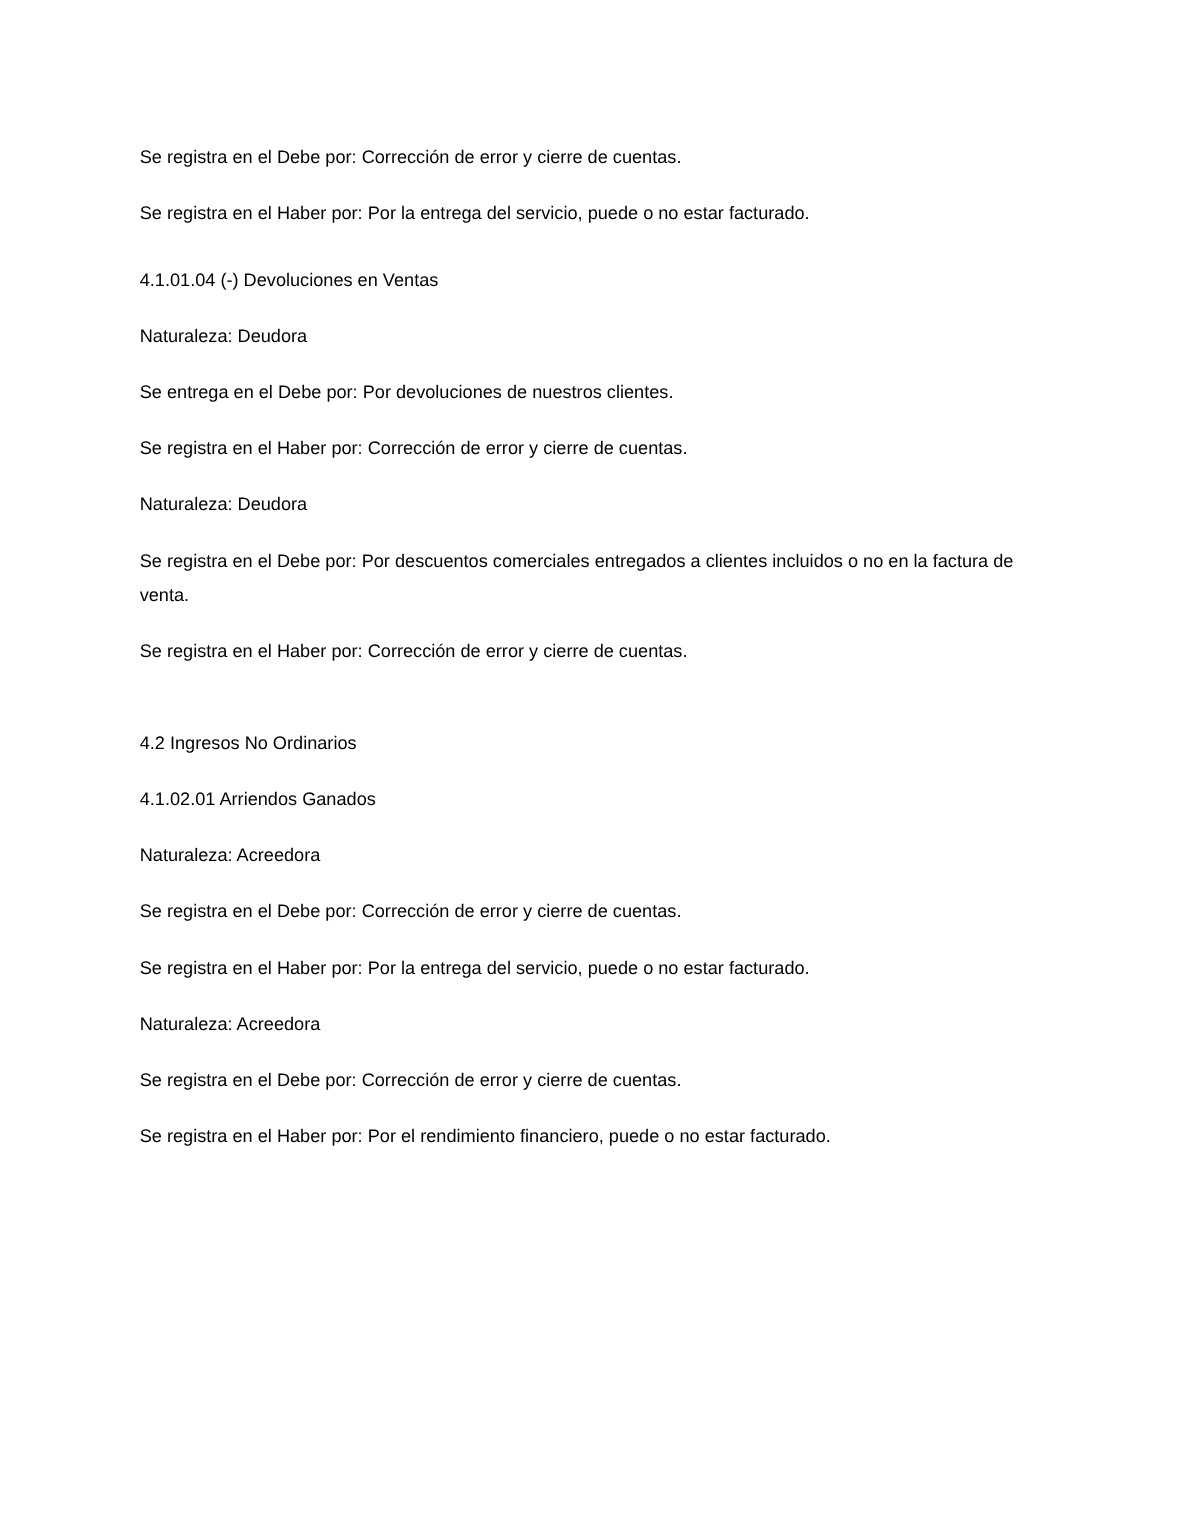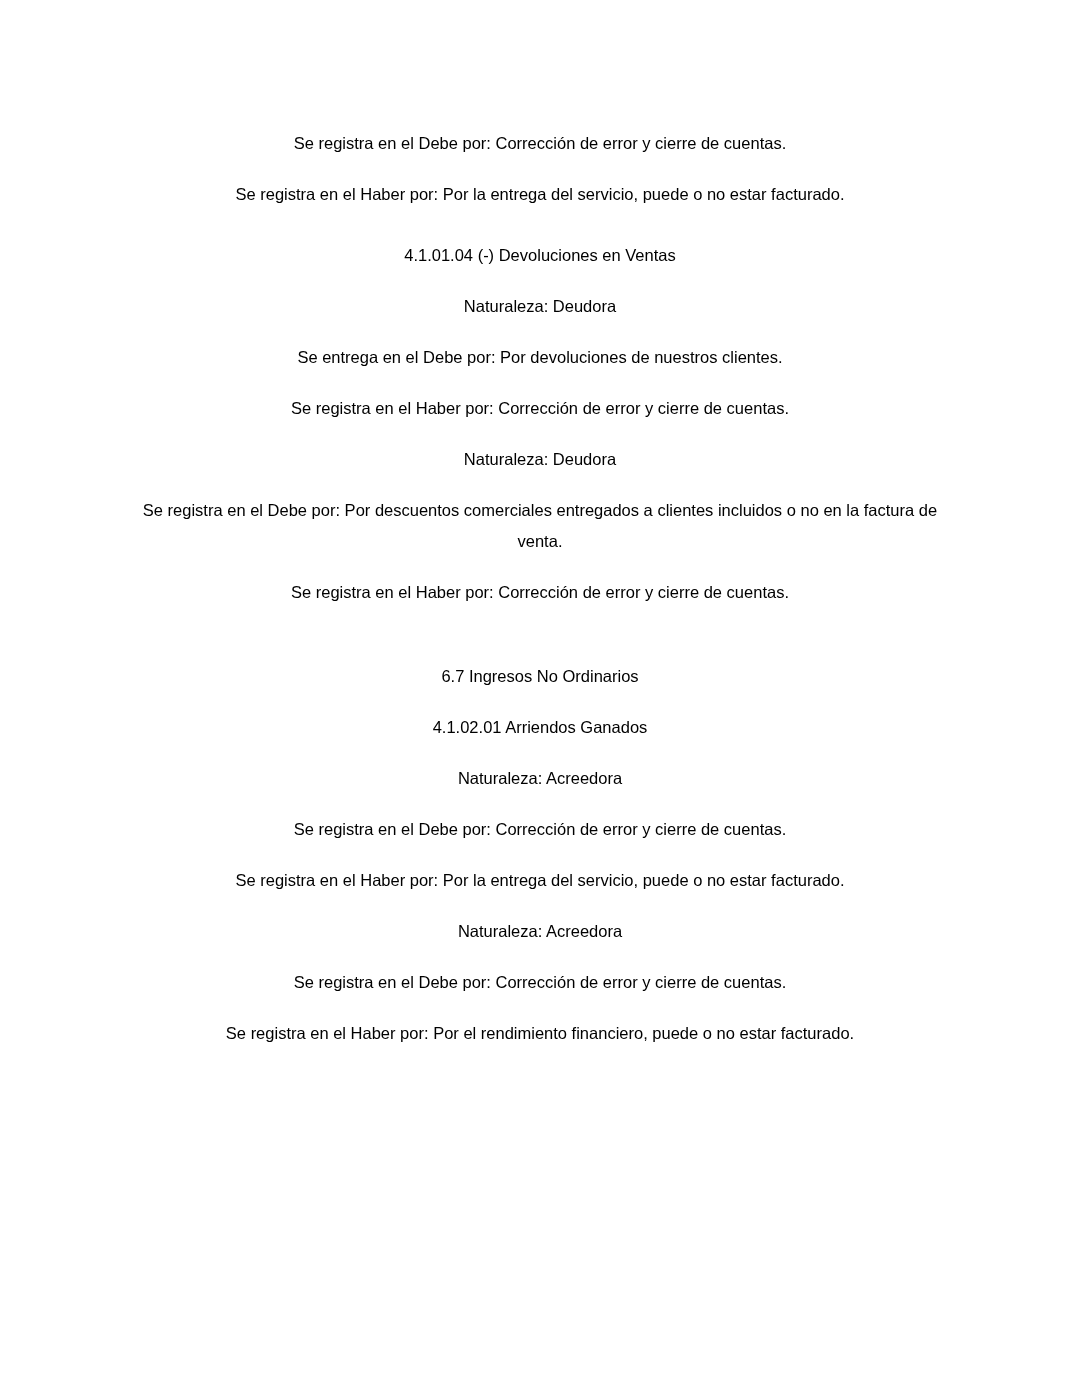--- a/index.html
+++ b/index.html
@@ -12,21 +12,20 @@
     width: 1080px;
     height: 1397px;
     background: #ffffff;
     overflow: hidden;
     font-family: "Liberation Sans", "DejaVu Sans", sans-serif;
     color: #000000;
   }
   .doc-body {
     box-sizing: border-box;
     padding: 128px 127px 0 127px;
-    text-align: center;
   }
   .p {
     margin: 0 0 20px 0;
     font-size: 16.5px;
     line-height: 31px;
     font-weight: 400;
     color: #000000;
     white-space: normal;
   }
   .gap-section {
@@ -47,21 +46,21 @@
 
     <p class="p gap-section">4.1.01.04 (-) Devoluciones en Ventas</p>
     <p class="p">Naturaleza: Deudora</p>
     <p class="p">Se entrega en el Debe por: Por devoluciones de nuestros clientes.</p>
     <p class="p">Se registra en el Haber por: Corrección de error y cierre de cuentas.</p>
 
     <p class="p">Naturaleza: Deudora</p>
     <p class="p">Se registra en el Debe por: Por descuentos comerciales entregados a clientes incluidos o no en la factura de venta.</p>
     <p class="p">Se registra en el Haber por: Corrección de error y cierre de cuentas.</p>
 
-    <p class="p gap-big">6.7 Ingresos No Ordinarios</p>
+    <p class="p gap-big">4.2 Ingresos No Ordinarios</p>
     <p class="p">4.1.02.01 Arriendos Ganados</p>
     <p class="p">Naturaleza: Acreedora</p>
     <p class="p">Se registra en el Debe por: Corrección de error y cierre de cuentas.</p>
     <p class="p">Se registra en el Haber por: Por la entrega del servicio, puede o no estar facturado.</p>
 
     <p class="p">Naturaleza: Acreedora</p>
     <p class="p">Se registra en el Debe por: Corrección de error y cierre de cuentas.</p>
     <p class="p">Se registra en el Haber por: Por el rendimiento financiero, puede o no estar facturado.</p>
 
   </div>

